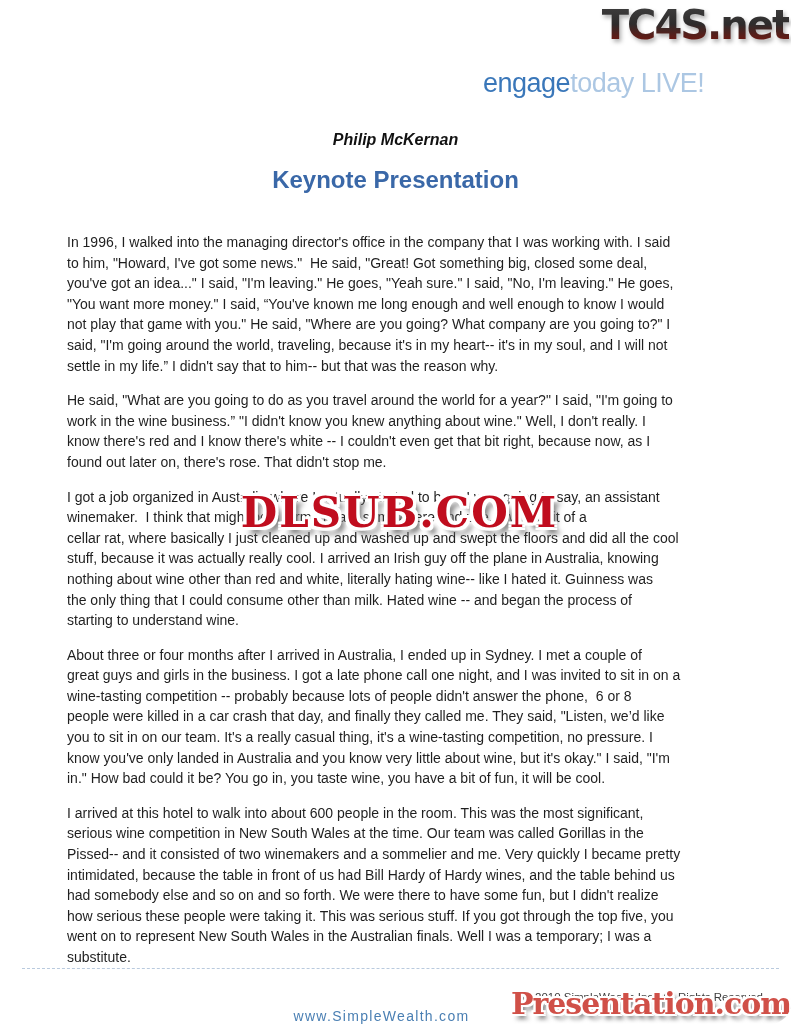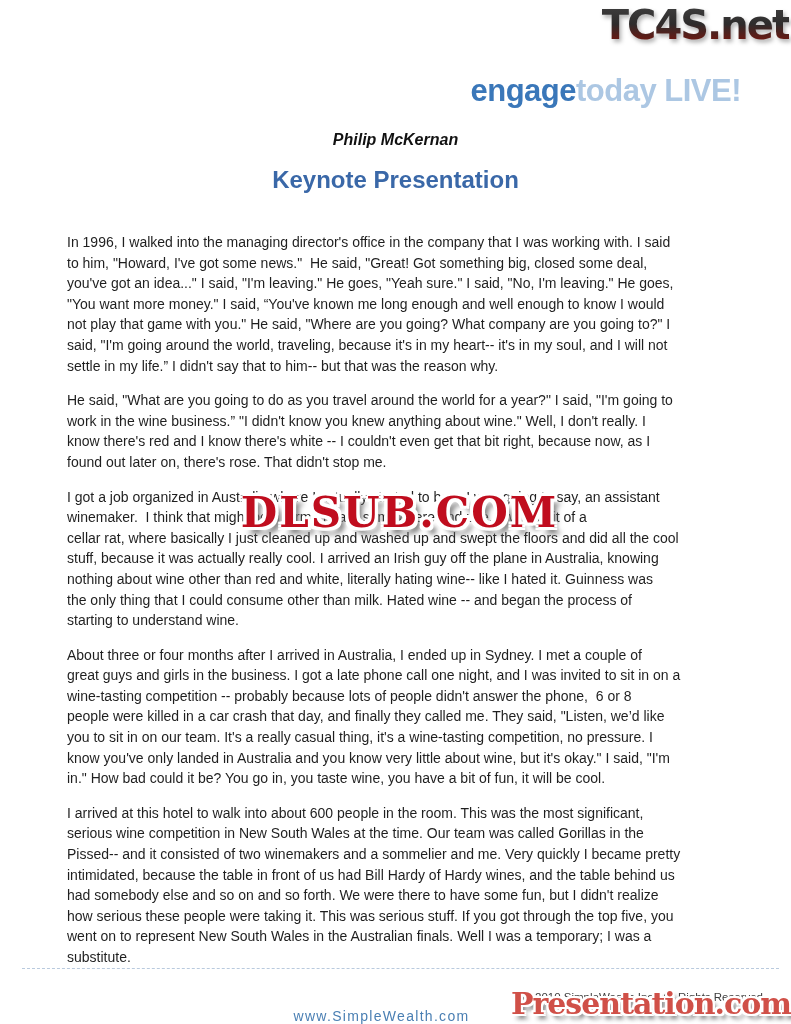--- a/index.html
+++ b/index.html
@@ -14,35 +14,36 @@
     --rule-blue:#b9cade;
   }
   *{margin:0;padding:0;box-sizing:border-box;}
   html,body{background:#ffffff;}
   .page{
     position:relative;
     width:791px;height:1024px;
     background:#ffffff;
     overflow:hidden;
     font-family:"Liberation Sans",sans-serif;
+    border-radius:21px;
   }
   
   .tc4s{
     position:absolute;top:2px;right:2px;
     font-family:"DejaVu Sans",sans-serif;
     font-weight:900;font-size:40px;letter-spacing:-2px;
     background:linear-gradient(180deg,#424242 0%,#2e2c2c 48%,#73160e 88%,#6b1410 100%);
     -webkit-background-clip:text;background-clip:text;
     color:transparent;
     filter:drop-shadow(2px 3px 2px rgba(0,0,0,0.30));
     z-index:3;white-space:pre;
   }
   .logo{
-    position:absolute;top:37px;left:438px;
-    font-size:31px;font-weight:bold;letter-spacing:-0.5px;
+    position:absolute;top:37px;left:455px;
+    font-size:27px;font-weight:normal;letter-spacing:-0.5px;
     z-index:4;opacity:0.92;white-space:pre;
   }
   .logo .p1{color:var(--engage-dark);}
   .logo .p2,.logo .p3{color:var(--engage-light);}
   
   .author{
     position:absolute;top:131px;left:0;width:100%;
     text-align:center;
     font-size:16px;font-weight:bold;font-style:italic;color:#111;
   }

